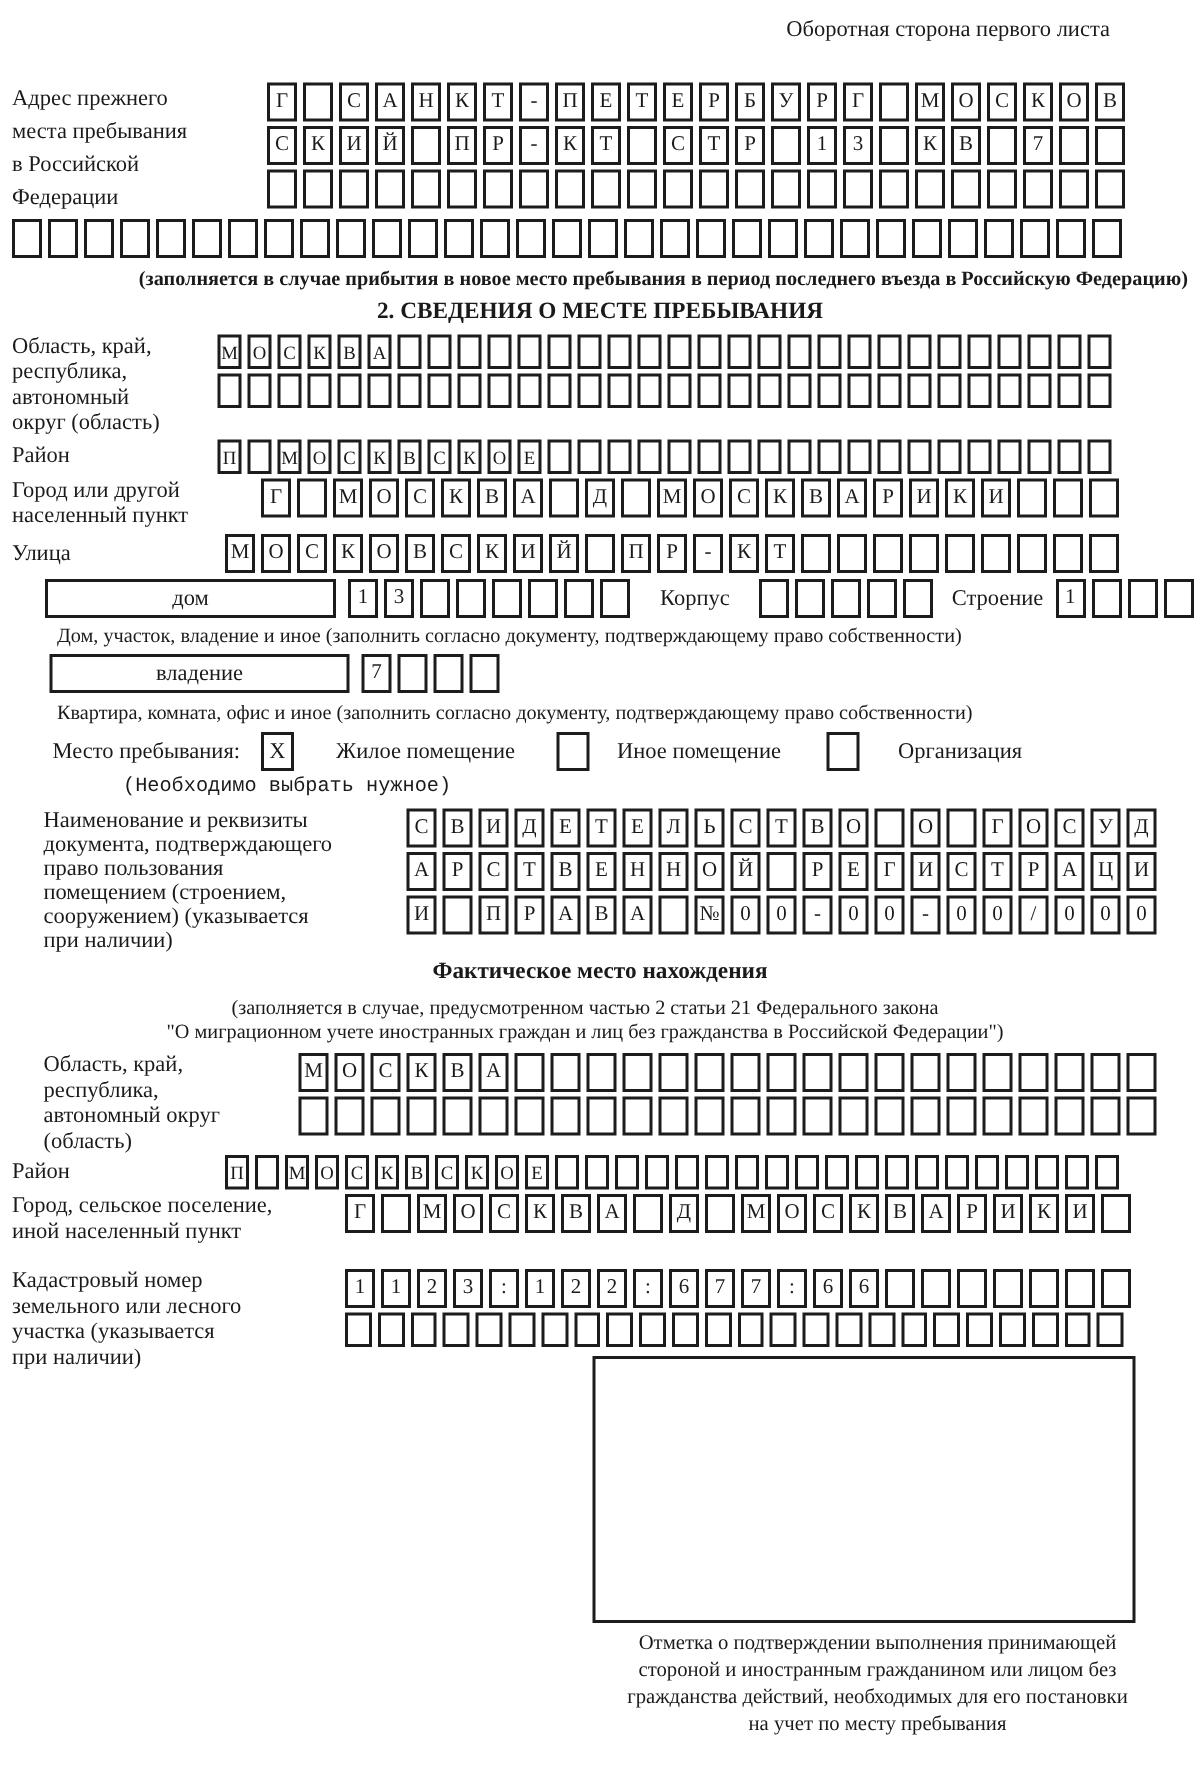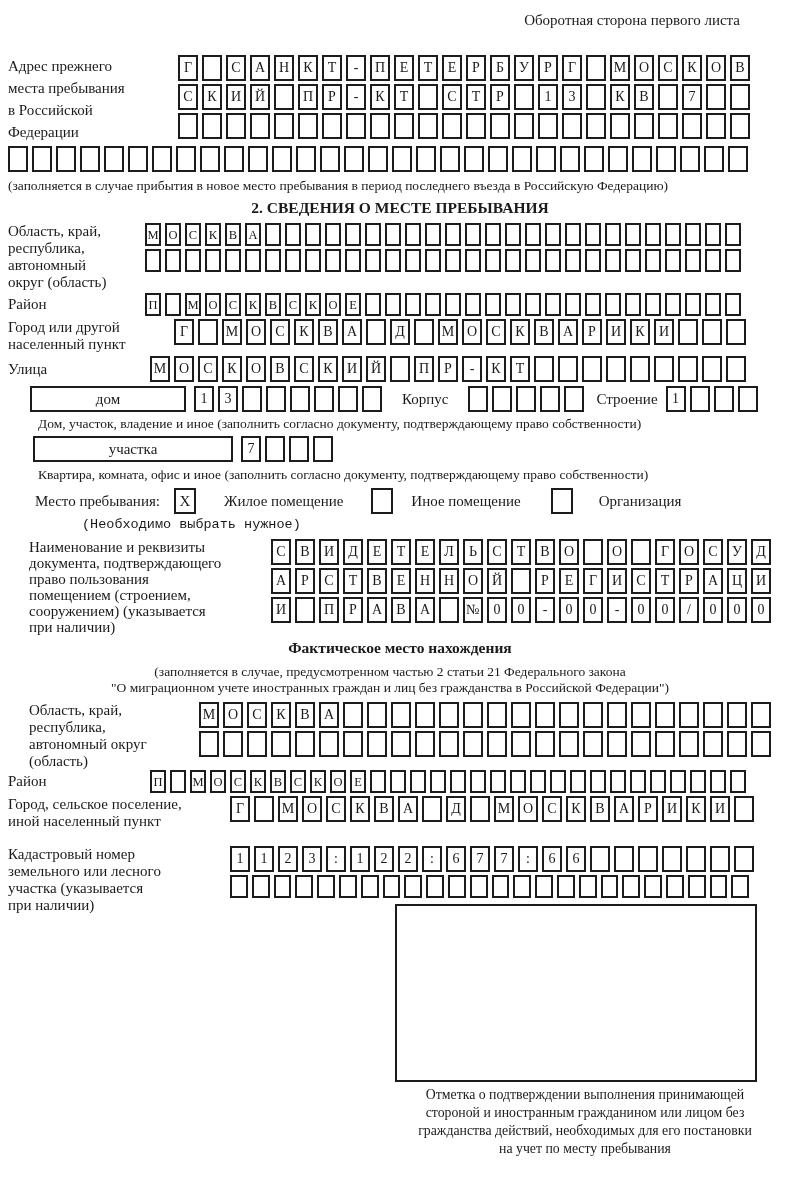--- a/index.html
+++ b/index.html
@@ -20,21 +20,21 @@
   .cellrow{display:flex;flex-wrap:nowrap;gap:4px;}
   .cell{
     box-sizing:border-box;border:2px solid #1c1c1c;background:#fff;
     display:flex;align-items:center;justify-content:center;
     flex:0 0 auto;font-size:14px;line-height:14px;
   }
   .big .cell{width:20px;height:26px;}
   .small .cell{width:16px;height:23px;font-size:12.5px;}
   .mid .cell{width:17.8px;height:23px;}
   .caption{font-size:13.5px;line-height:17px;}
-  .center{text-align:left;}
+  .center{text-align:right;font-weight:bold;}
   .sec-title{font-weight:bold;text-align:center;font-size:15.5px;margin:5px 0 0 0;height:19px;}
   .labelbox{
     box-sizing:border-box;border:2px solid #1c1c1c;height:26px;
     display:flex;align-items:center;justify-content:center;font-size:15px;flex:0 0 auto;
   }
   .inline-label{font-size:15px;line-height:26px;white-space:nowrap;flex:0 0 auto;}
   .chk{
     box-sizing:border-box;border:2px solid #1c1c1c;width:22px;height:26px;flex:0 0 auto;
     display:flex;align-items:center;justify-content:center;font-size:15px;
   }
@@ -346,21 +346,21 @@
         <span class="cell"></span>
         <span class="cell"></span>
         <span class="cell"></span>
         <span class="cell"></span>
         <span class="cell"></span>
         <span class="cell"></span>
       </div>
   </div>
 
   <div class="frow vcenter mt4" style="margin-left:22px;">
-    <div class="labelbox" style="width:156px;">дом</div>
+    <div class="labelbox" style="width:194px;">дом</div>
     <div style="width:8px;flex:0 0 auto;"></div>
     <div class="cellrow big">
         <span class="cell">1</span>
         <span class="cell">3</span>
         <span class="cell"></span>
         <span class="cell"></span>
         <span class="cell"></span>
         <span class="cell"></span>
         <span class="cell"></span>
         <span class="cell"></span>
@@ -377,21 +377,21 @@
     <div class="cellrow big">
         <span class="cell">1</span>
         <span class="cell"></span>
         <span class="cell"></span>
         <span class="cell"></span>
       </div>
   </div>
   <div class="caption mt3" style="margin-left:30px;">Дом, участок, владение и иное (заполнить согласно документу, подтверждающему право собственности)</div>
 
   <div class="frow vcenter mt4" style="margin-left:25px;">
-    <div class="labelbox" style="width:200px;">участка</div>
+    <div class="labelbox" style="width:200px;">владение</div>
     <div style="width:8px;flex:0 0 auto;"></div>
     <div class="cellrow big">
         <span class="cell">7</span>
         <span class="cell"></span>
         <span class="cell"></span>
         <span class="cell"></span>
       </div>
   </div>
   <div class="caption mt4" style="margin-left:30px;">Квартира, комната, офис и иное (заполнить согласно документу, подтверждающему право собственности)</div>
 

